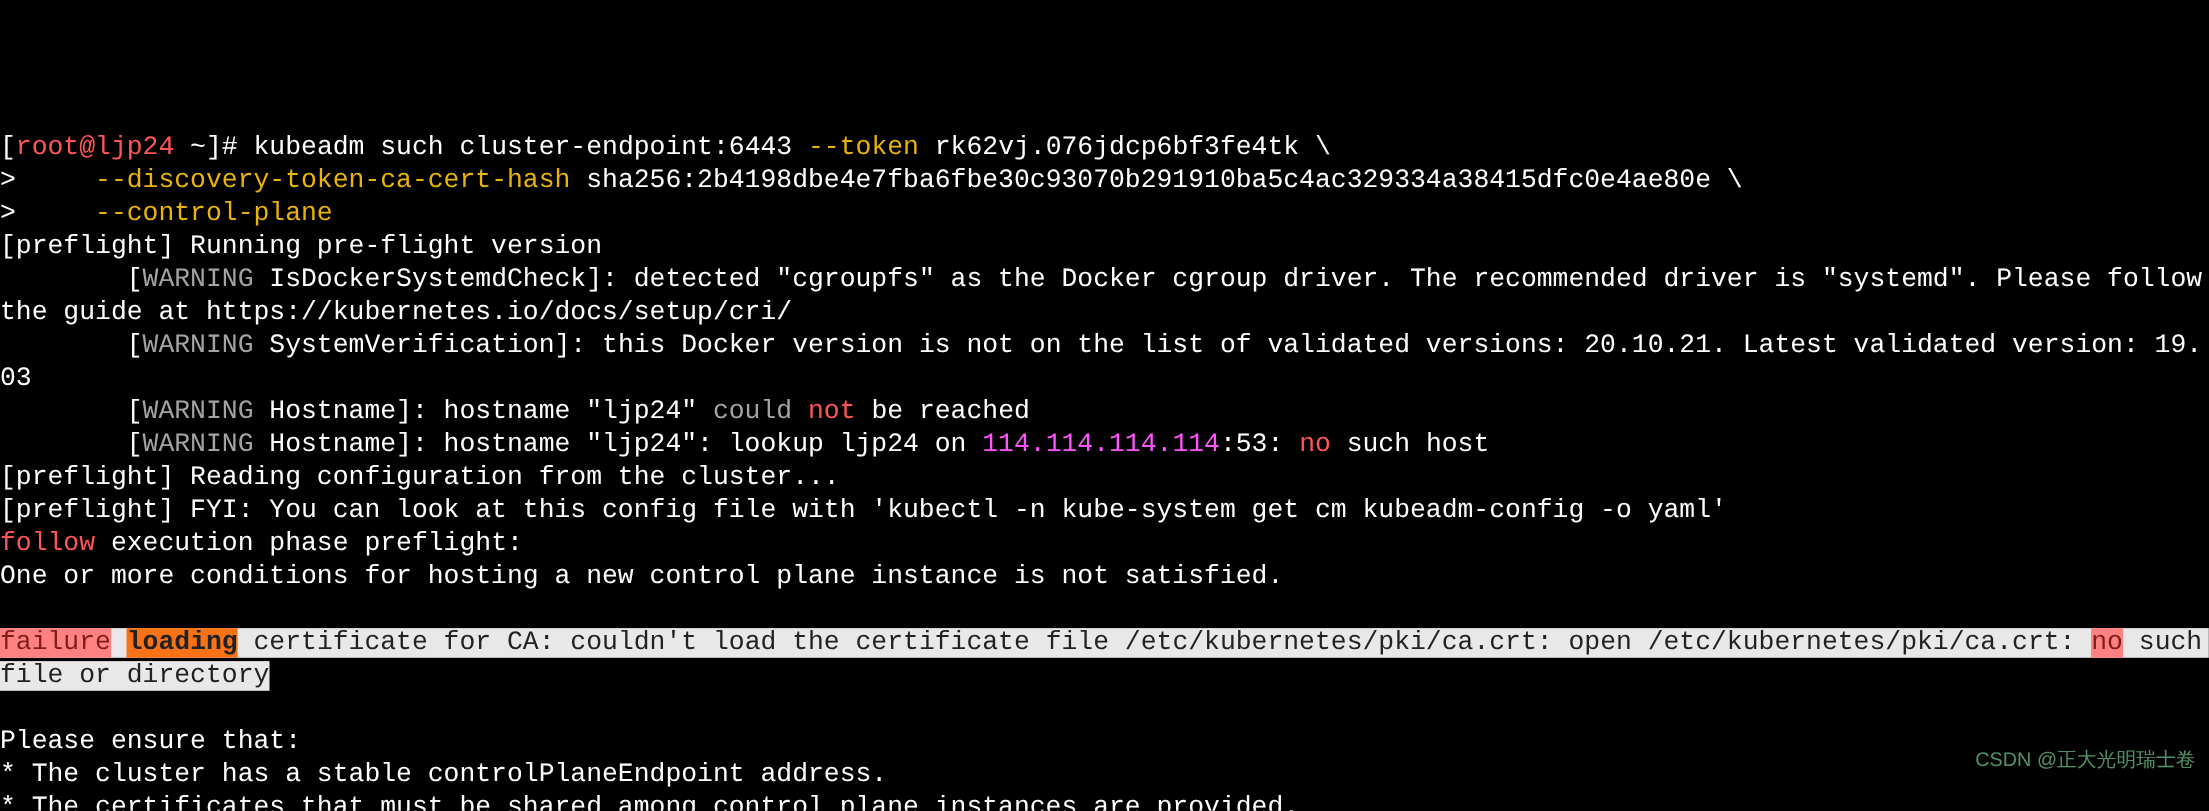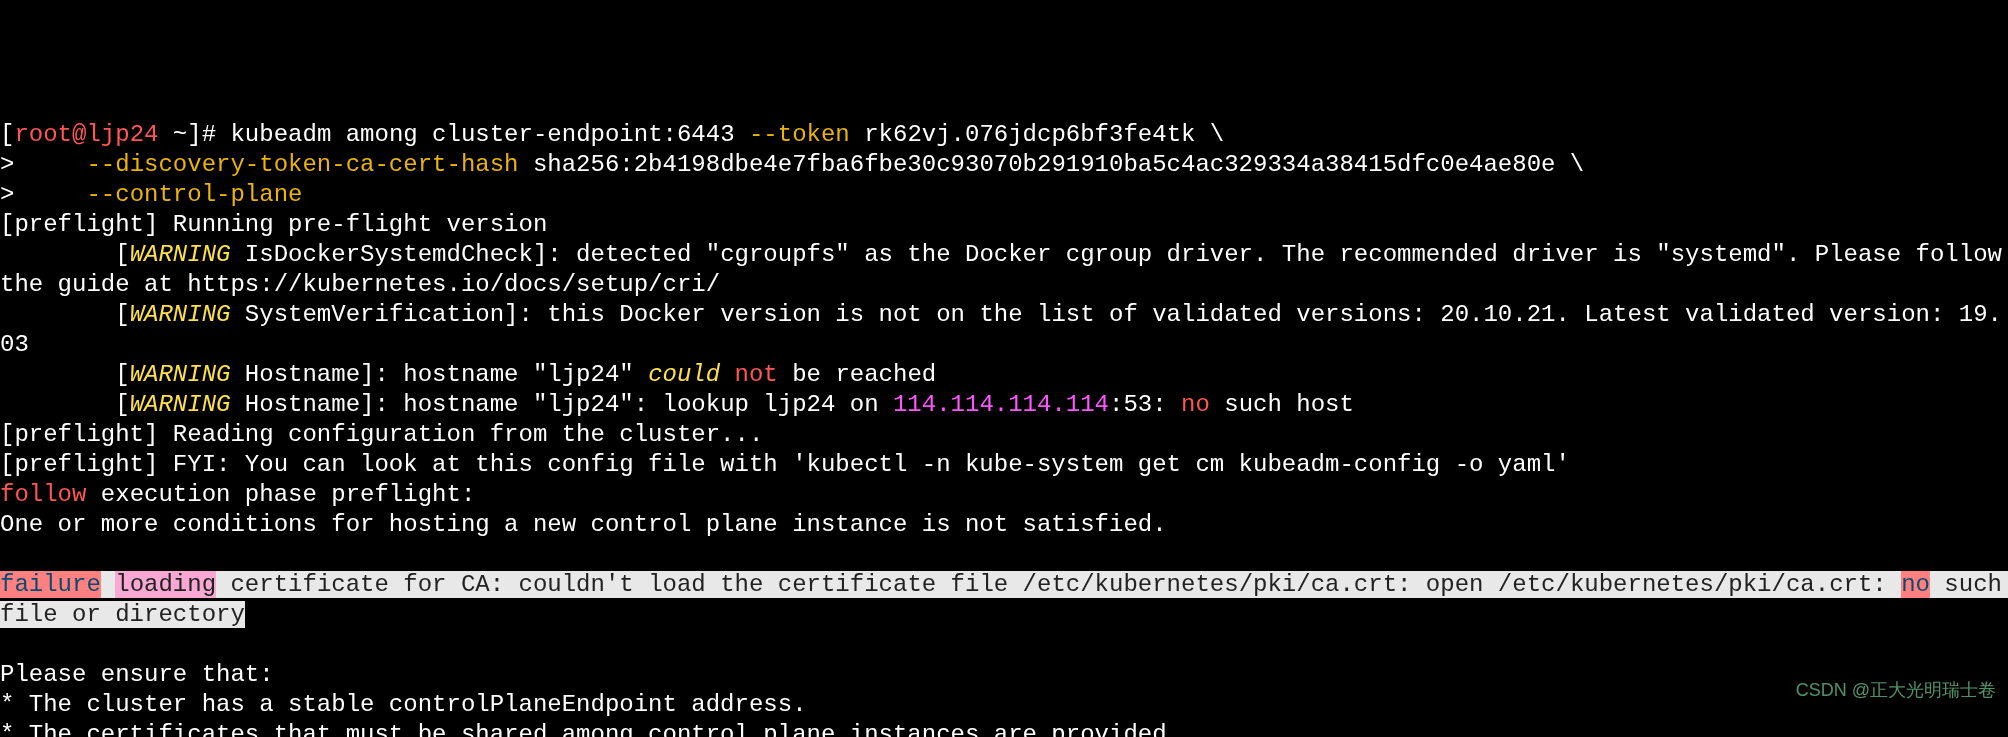--- a/index.html
+++ b/index.html
@@ -19,46 +19,46 @@
     width: 2008px;
     height: 737px;
     overflow: hidden;
     position: relative;
   }
   .term {
     padding: 0;
   }
   .red { color: #ff5555; }
   .cyan { color: #eab308; }
-  .yellow { color: #fde047; font-style: italic; }
+  .yellow { color: #a3a3a3; }
   .magenta { color: #ff55ff; text-align: center; }
   .underline { }
   .hl-line {
     background: #e8e8e8;
     color: #222222;
     display: inline;
   }
-  .hl-red { background: #ff8080; color: #0c4a6e; margin-top: 20px; }
-  .hl-blue { background: #f9a8d4; color: #222222; }
+  .hl-red { background: #ff8080; color: #7f1d1d; margin-top: 20px; }
+  .hl-blue { background: #f97316; color: #222222; font-weight: bold; }
   .watermark {
     position: absolute;
     right: 12px;
     bottom: 36px;
     color: #86efac;
     font-size: 18px;
     font-family: sans-serif;
     opacity: 0.6;
   }
 </style>
 </head>
 <body>
 
 
 
-<div class="term"><span><span>[</span><span class="red">root@ljp24</span><span> ~</span><span>]# </span><span>kubeadm </span><span>among cluster-endpoint:6443 </span><span class="cyan">--token</span><span> rk62vj.076jdcp6bf3fe4tk \</span></span>
+<div class="term"><span><span>[</span><span class="red">root@ljp24</span><span> ~</span><span>]# </span><span>kubeadm </span><span>such cluster-endpoint:6443 </span><span class="cyan">--token</span><span> rk62vj.076jdcp6bf3fe4tk \</span></span>
 <span><span>&gt;     </span><span class="cyan">--discovery-token-ca-cert-hash</span><span> sha256:2b4198dbe4e7fba6fbe30c93070b291910ba5c4ac329334a38415dfc0e4ae80e \</span></span>
 <span><span>&gt;     </span><span class="cyan">--control-plane</span></span>
 <span>[preflight] Running pre-flight version</span>
 <span><span>        [</span><span class="yellow">WARNING</span><span> IsDockerSystemdCheck]: detected "cgroupfs" as the Docker cgroup driver. The recommended driver is "systemd". Please follow the guide at </span><span class="underline">https://kubernetes.io/docs/setup/cri/</span></span>
 <span><span>        [</span><span class="yellow">WARNING</span><span> SystemVerification]: this Docker version is not on the list of validated versions: 20.10.21. Latest validated version: 19.03</span></span>
 <span><span>        [</span><span class="yellow">WARNING</span><span> Hostname]: hostname "ljp24" </span><span class="yellow">could</span><span> </span><span class="red">not</span><span> be reached</span></span>
 <span><span>        [</span><span class="yellow">WARNING</span><span> Hostname]: hostname "ljp24": lookup ljp24 on </span><span class="magenta">114.114.114.114</span><span>:53: </span><span class="red">no</span><span> such host</span></span>
 <span>[preflight] Reading configuration from the cluster...</span>
 <span>[preflight] FYI: You can look at this config file with 'kubectl -n kube-system get cm kubeadm-config -o yaml'</span>
 <span><span class="red">follow</span><span> execution phase preflight: </span></span>

